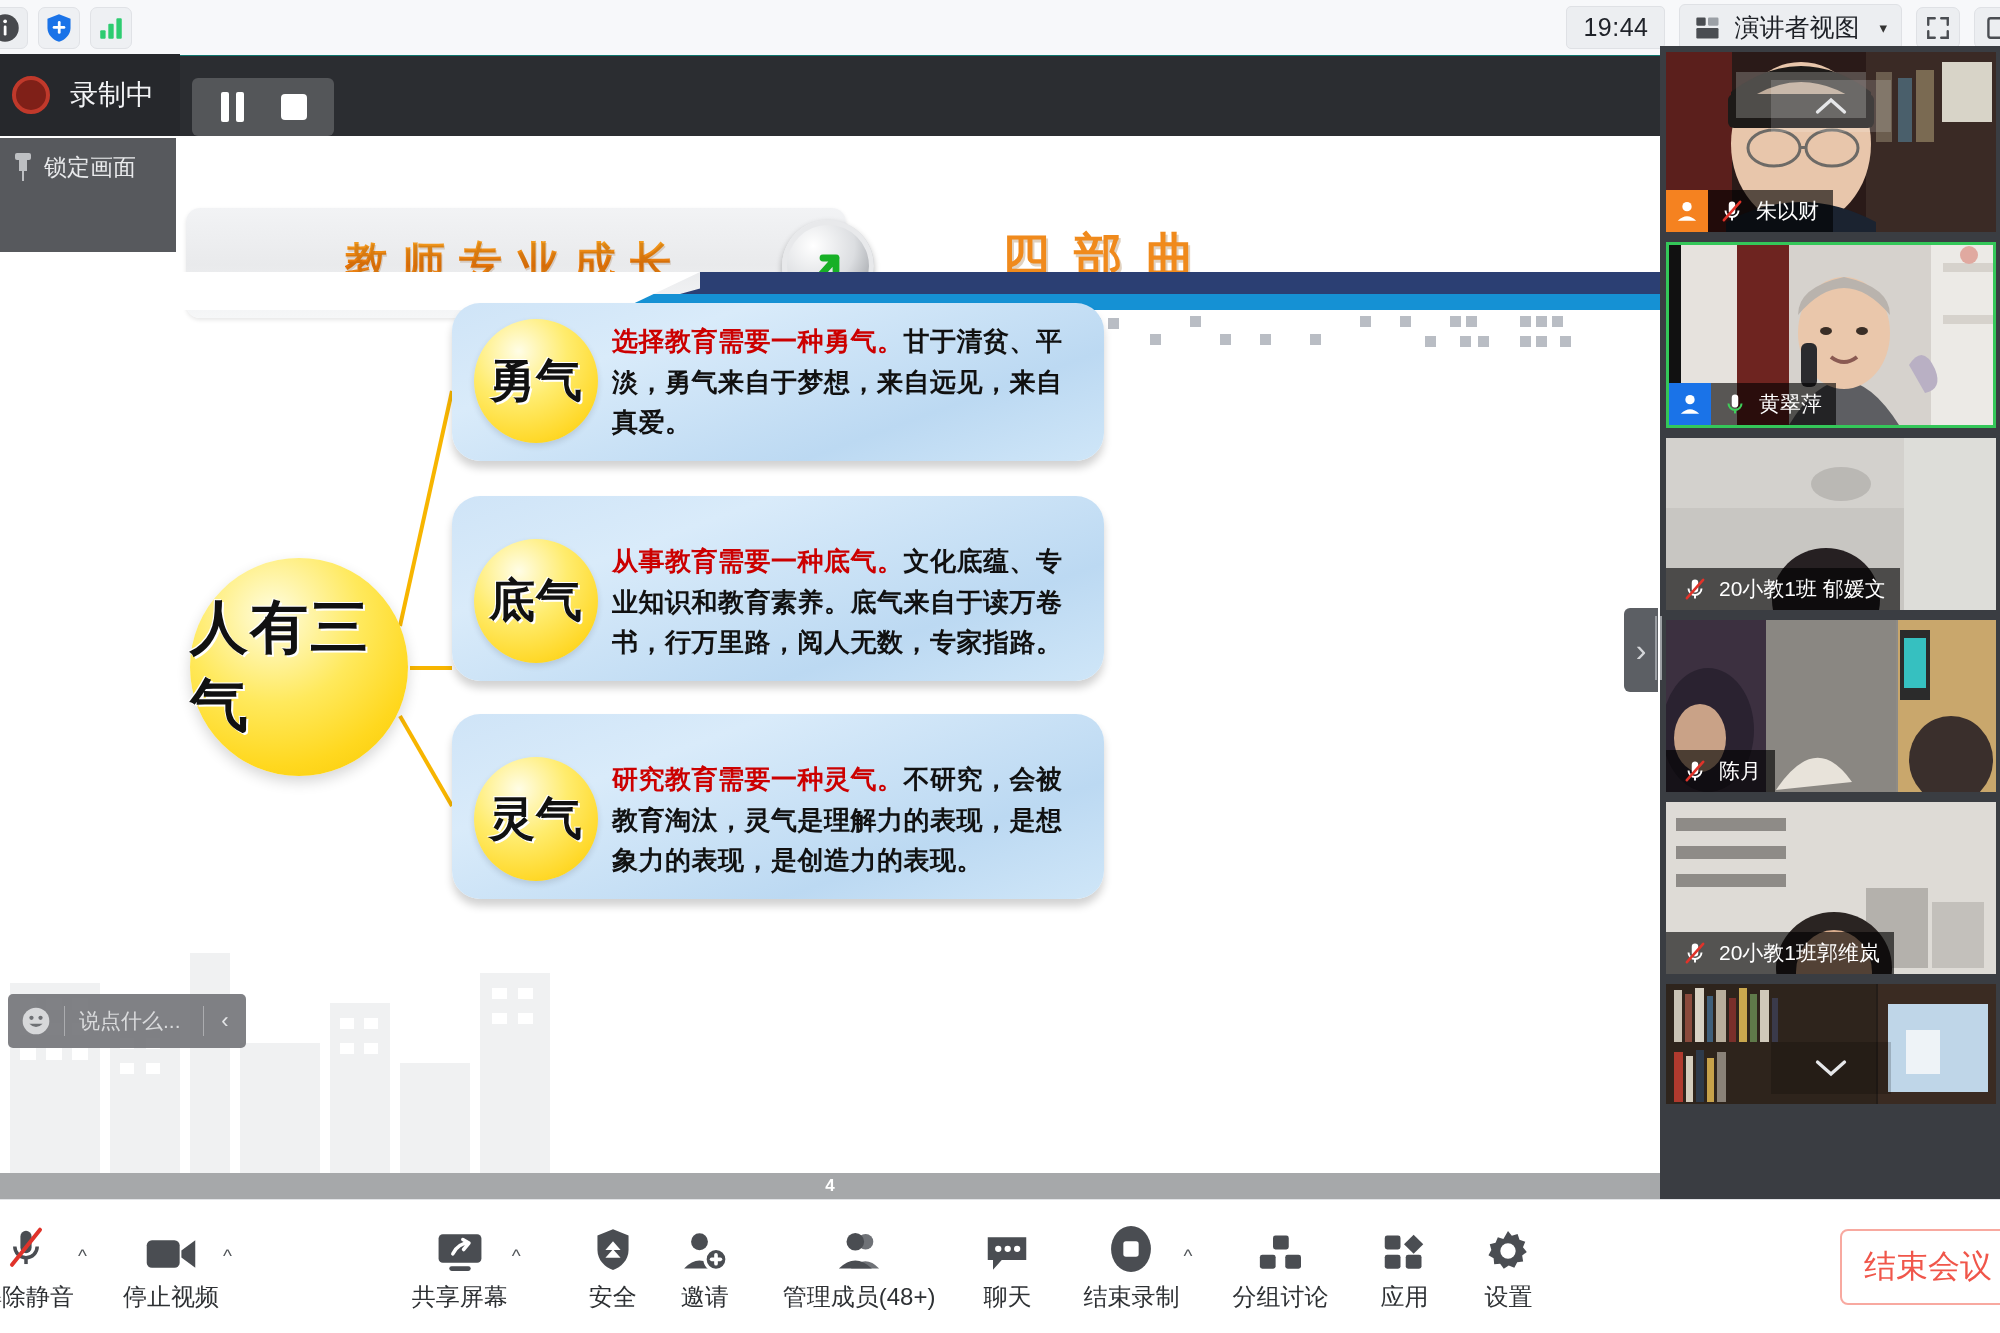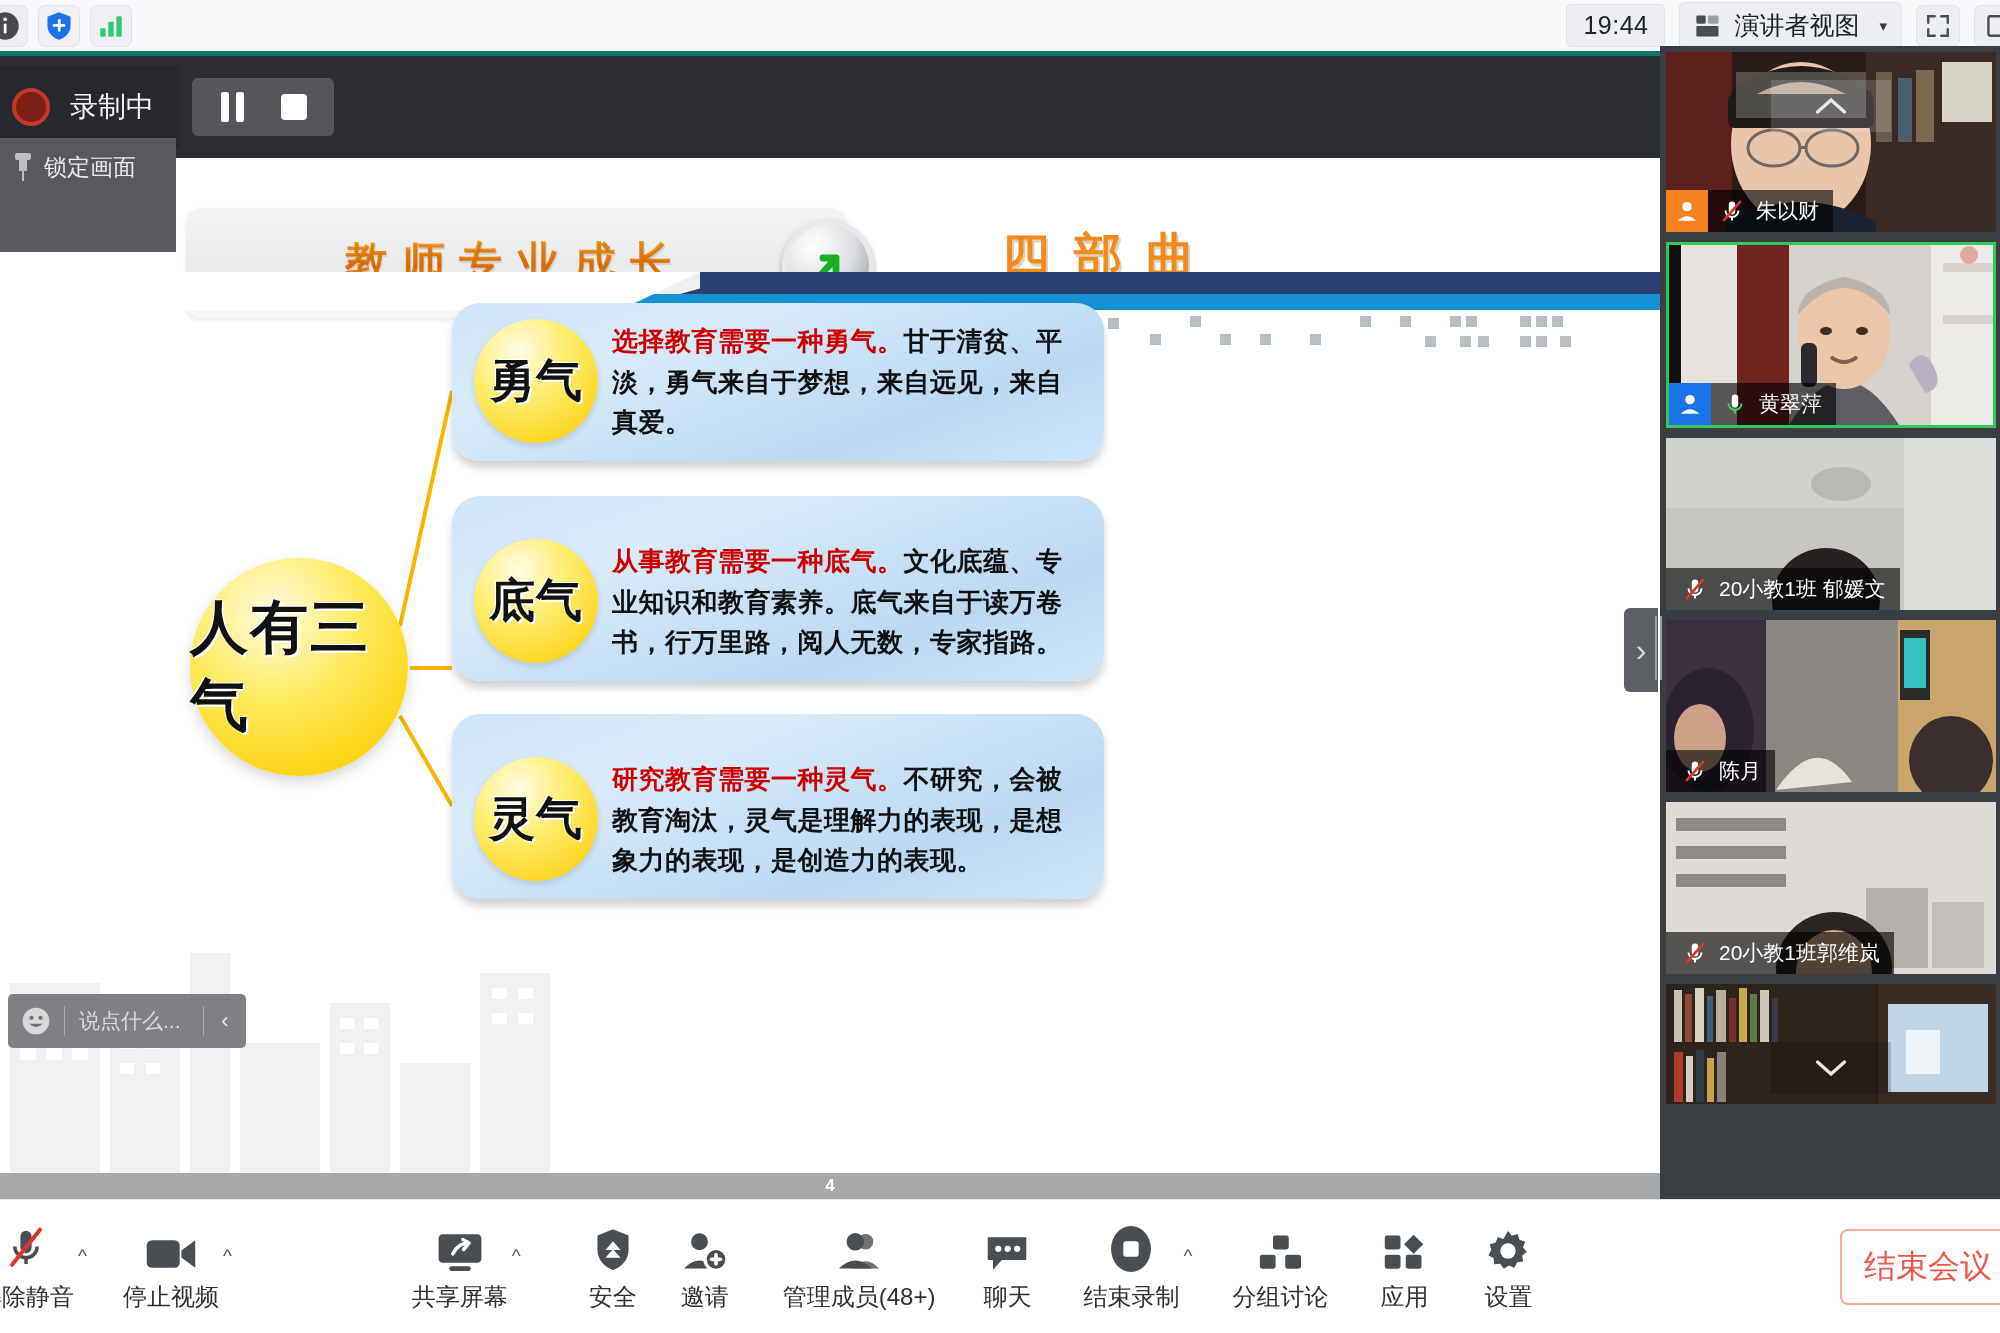--- a/index.html
+++ b/index.html
@@ -8,21 +8,21 @@
     overflow: hidden;
     font-family: "Liberation Sans", "DejaVu Sans", sans-serif;
     background: #ffffff;
   }
   #app { position: relative; width: 2000px; height: 1333px; }
 
   
   .topbar {
     position: absolute; top: 0; left: 0; width: 2000px; height: 56px;
     background: #f7f8fa;
-    border-bottom: 5px solid #0f766e;
+    border-bottom: 1px solid #0f766e;
     display: flex; align-items: center;
   }
   .topbar-left { display: flex; align-items: center; gap: 10px; padding-left: 0px; }
   .tb-icon {
     width: 42px; height: 42px; border-radius: 7px;
     background: #eef0f3; border: 1px solid #e0e2e6;
     display: flex; align-items: center; justify-content: center;
   }
   .tb-icon.first { margin-left: -18px; width: 46px; background:#eceef1; }
   .topbar-right {
@@ -39,23 +39,23 @@
   }
   .view-pill .caret { font-size: 15px; color:#333; margin-left: 8px; }
   .sq-btn {
     width: 44px; height: 42px; border-radius: 7px; background: #eceef1;
     border: 1px solid #dfe1e5; display:flex; align-items:center; justify-content:center;
   }
   .sq-btn.cut { margin-right: -22px; }
 
   
   .recbar {
-    position: absolute; top: 56px; left: 0; width: 1660px; height: 102px;
+    position: absolute; top: 56px; left: 0; width: 1660px; height: 80px;
     background: #2b2d31;
-    display: flex; align-items: center; gap: 12px;
+    display: flex; align-items: flex-end; gap: 12px;
   }
   .rec-left {
     height: 82px; display: flex; align-items: center; gap: 20px;
     padding-left: 12px; padding-right: 26px; background: #26282c;
   }
   .rec-dot {
     width: 38px; height: 38px; border-radius: 50%;
     border: 4px solid #c0392b; background:#7f2018;
   }
   .rec-label { color:#f2f3f5; font-size: 28px; }

